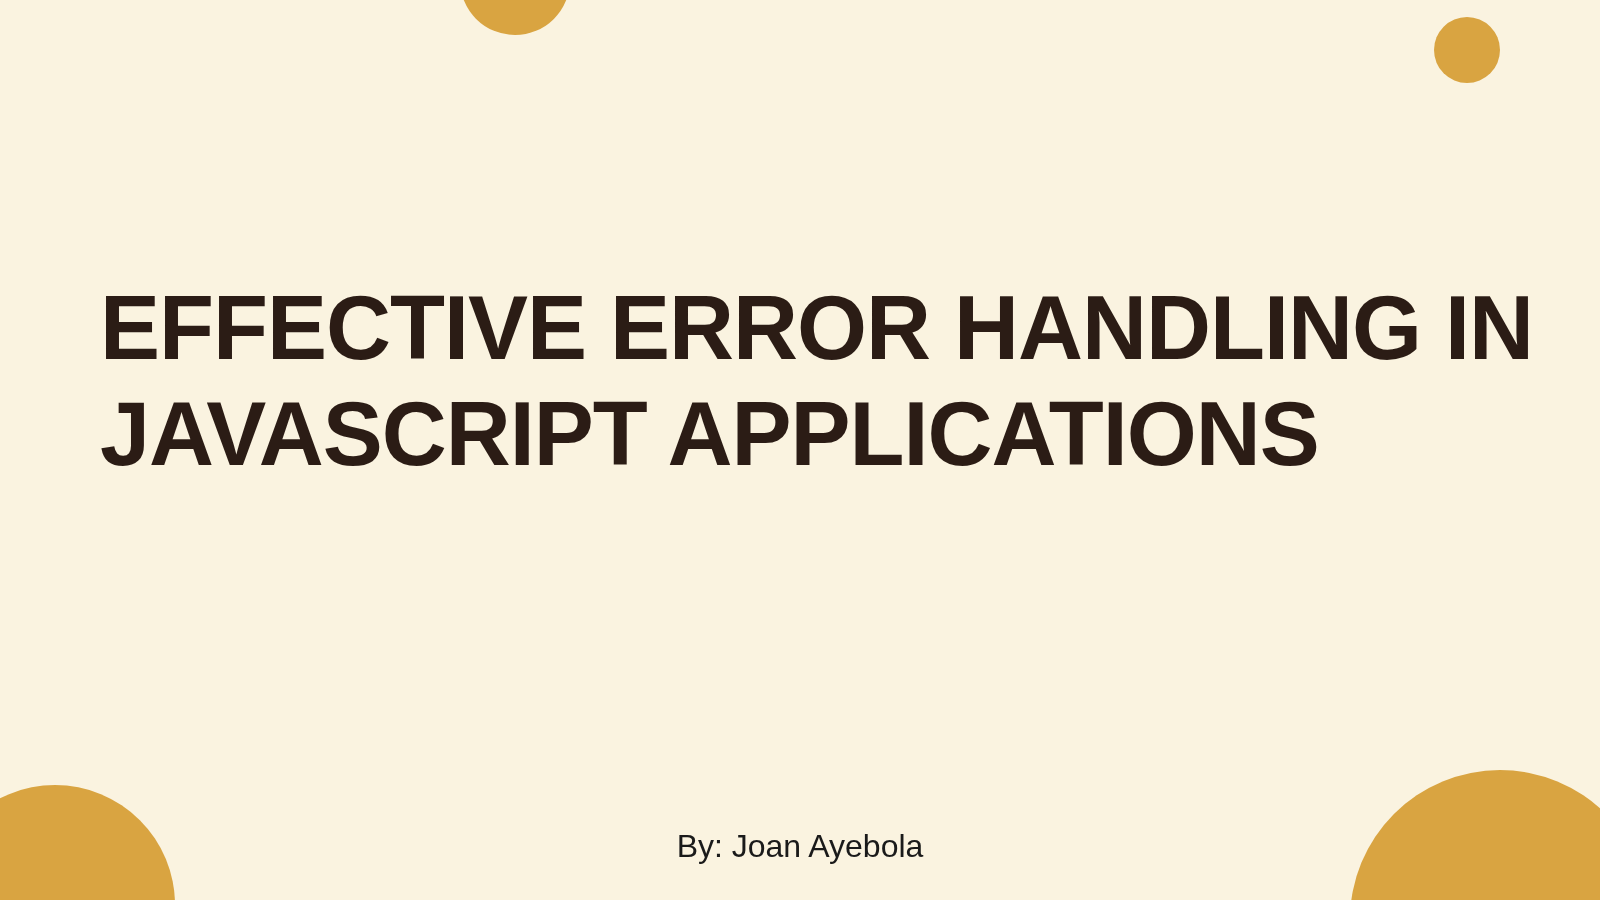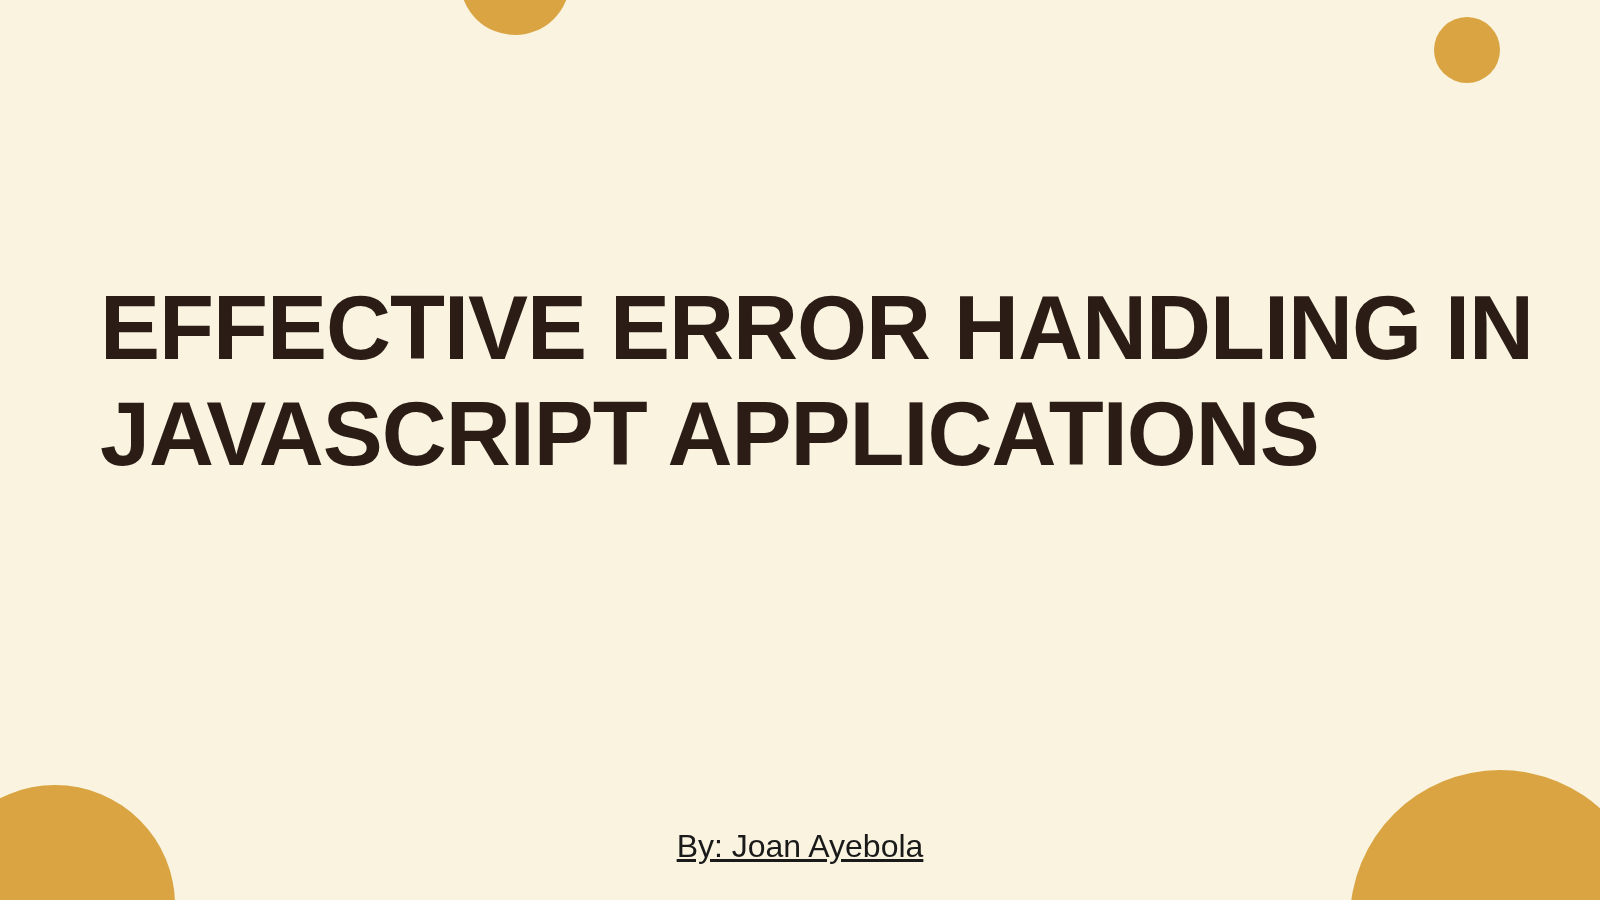--- a/index.html
+++ b/index.html
@@ -70,21 +70,20 @@
     }
     
     .byline {
       position: absolute;
       bottom: 35px;
       left: 50%;
       transform: translateX(-50%);
       font-size: 32px;
       font-weight: 400;
       color: #1a1a1a;
-      text-decoration: underline;
     }
   </style>
 </head>
 <body>
 
 <div class="circle-top"></div>
 <div class="circle-top-right"></div>
 <div class="circle-bottom-left"></div>
 <div class="circle-bottom-right"></div>
 

